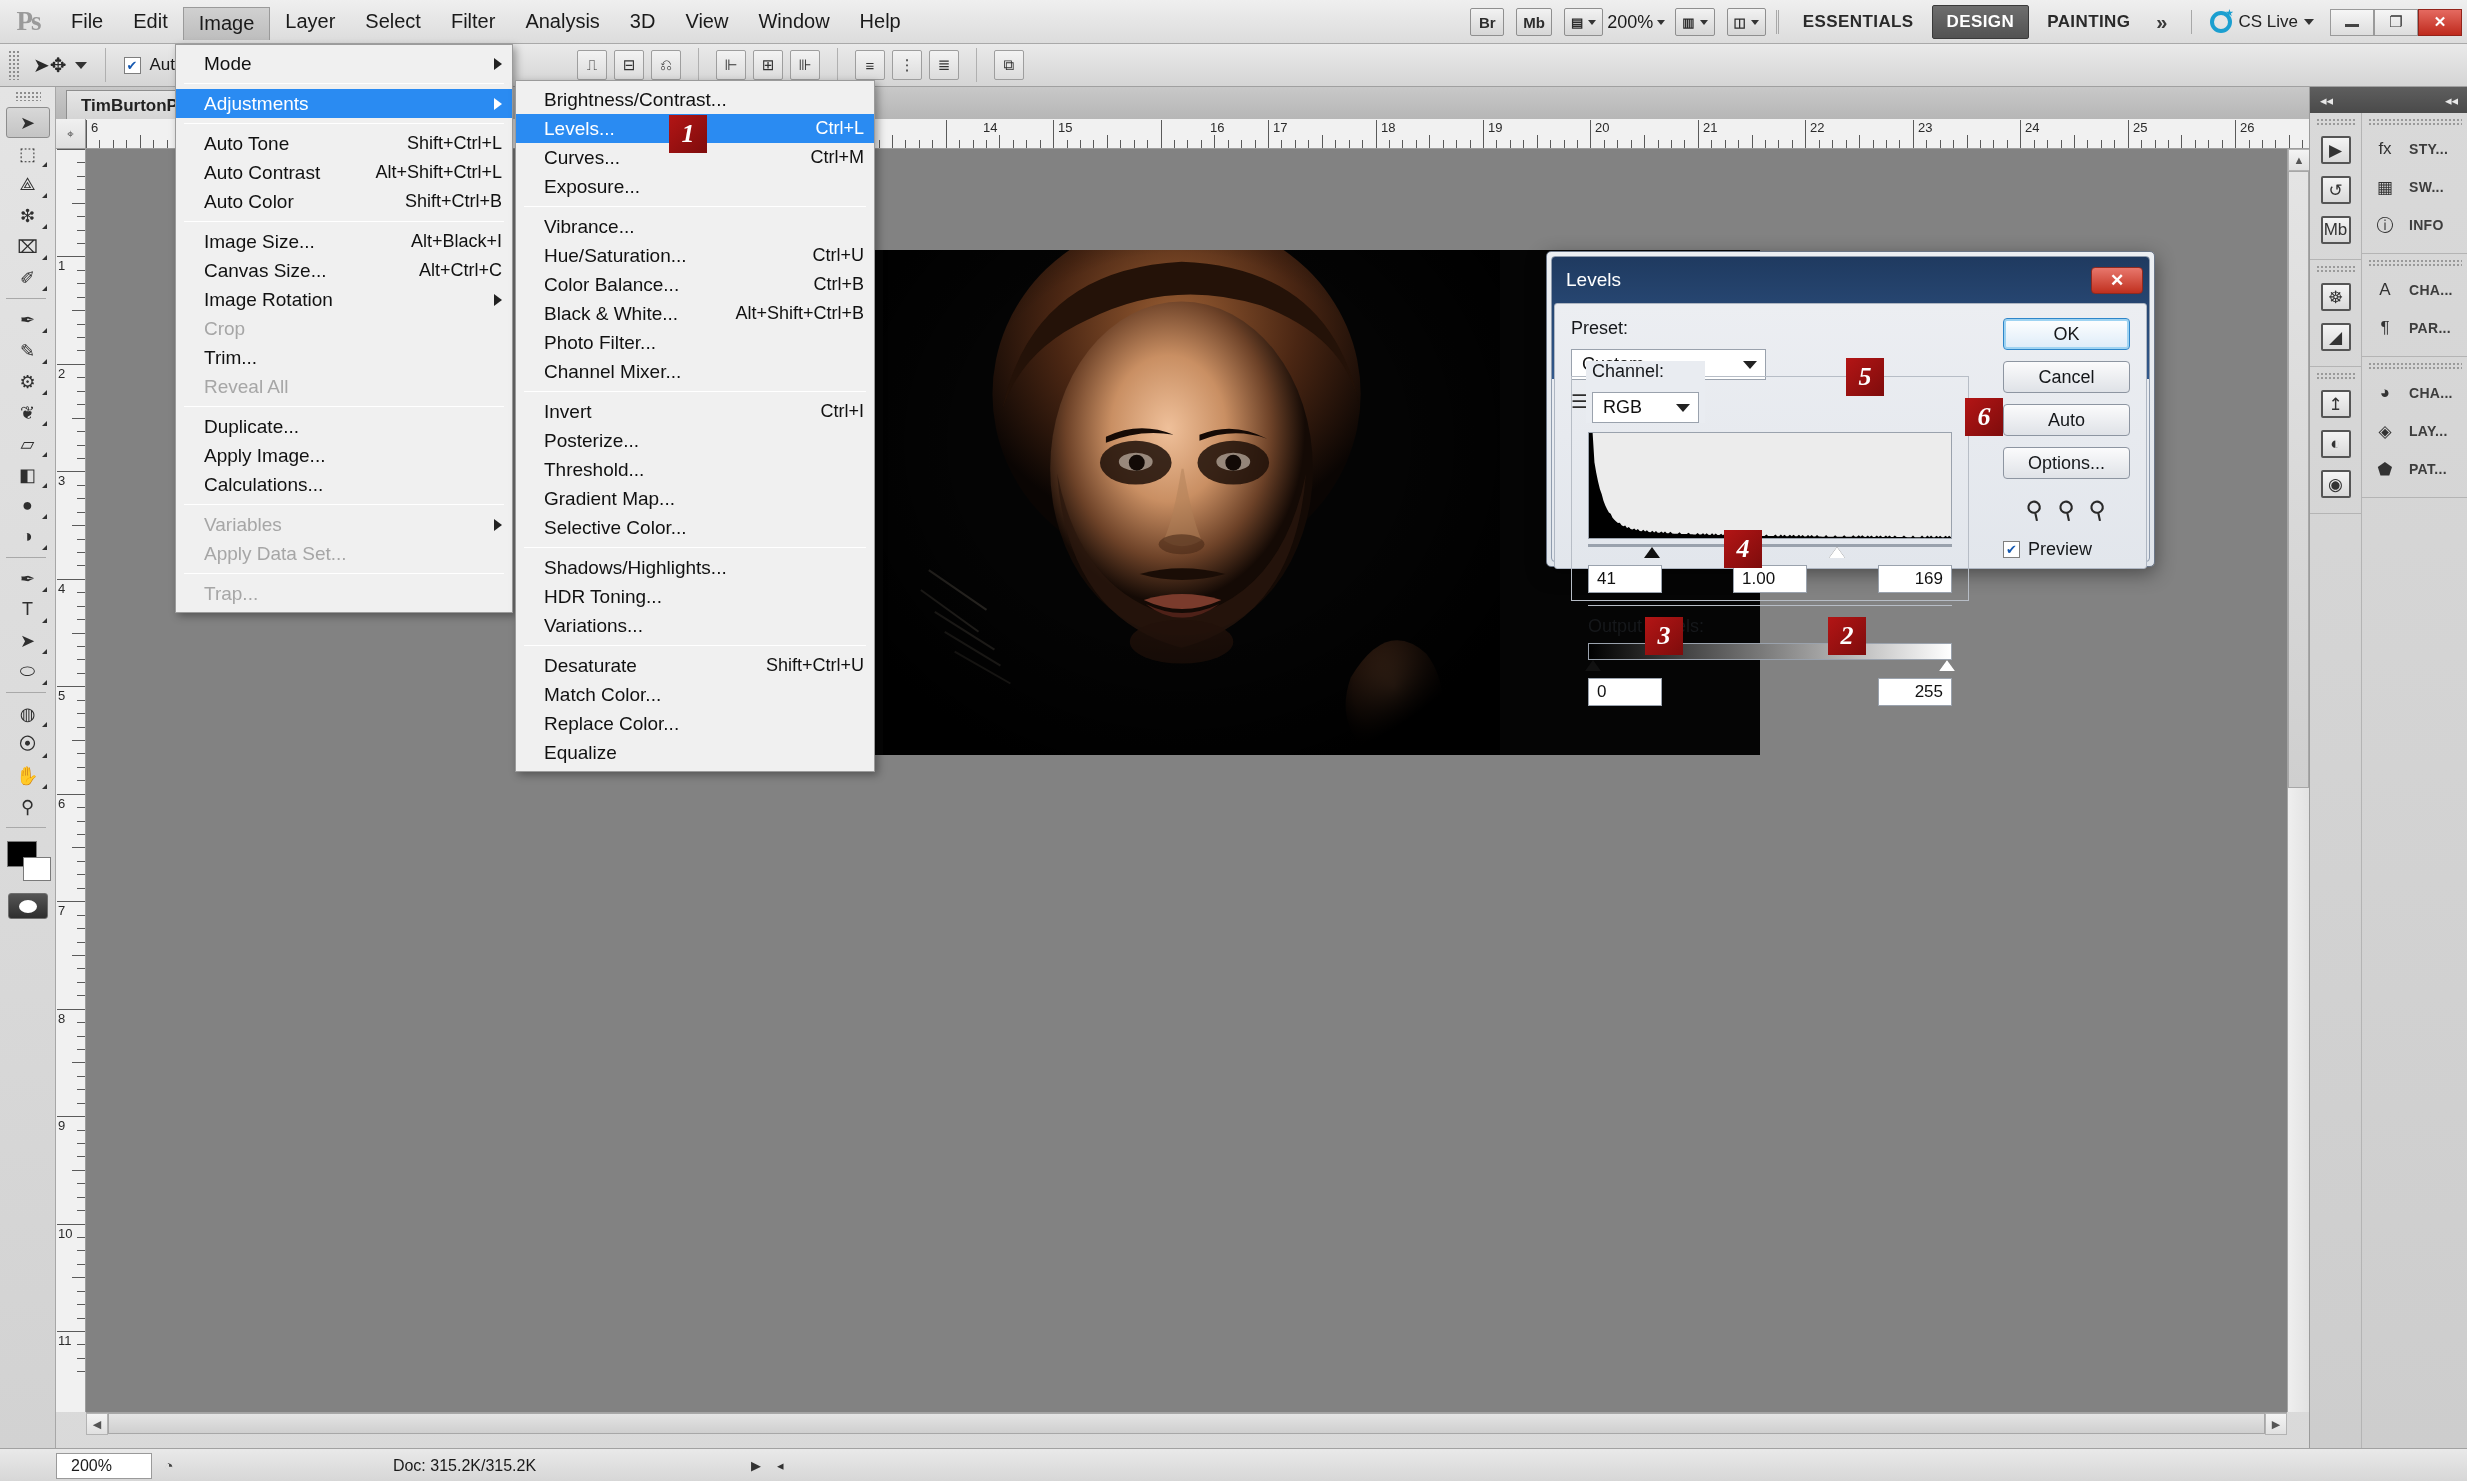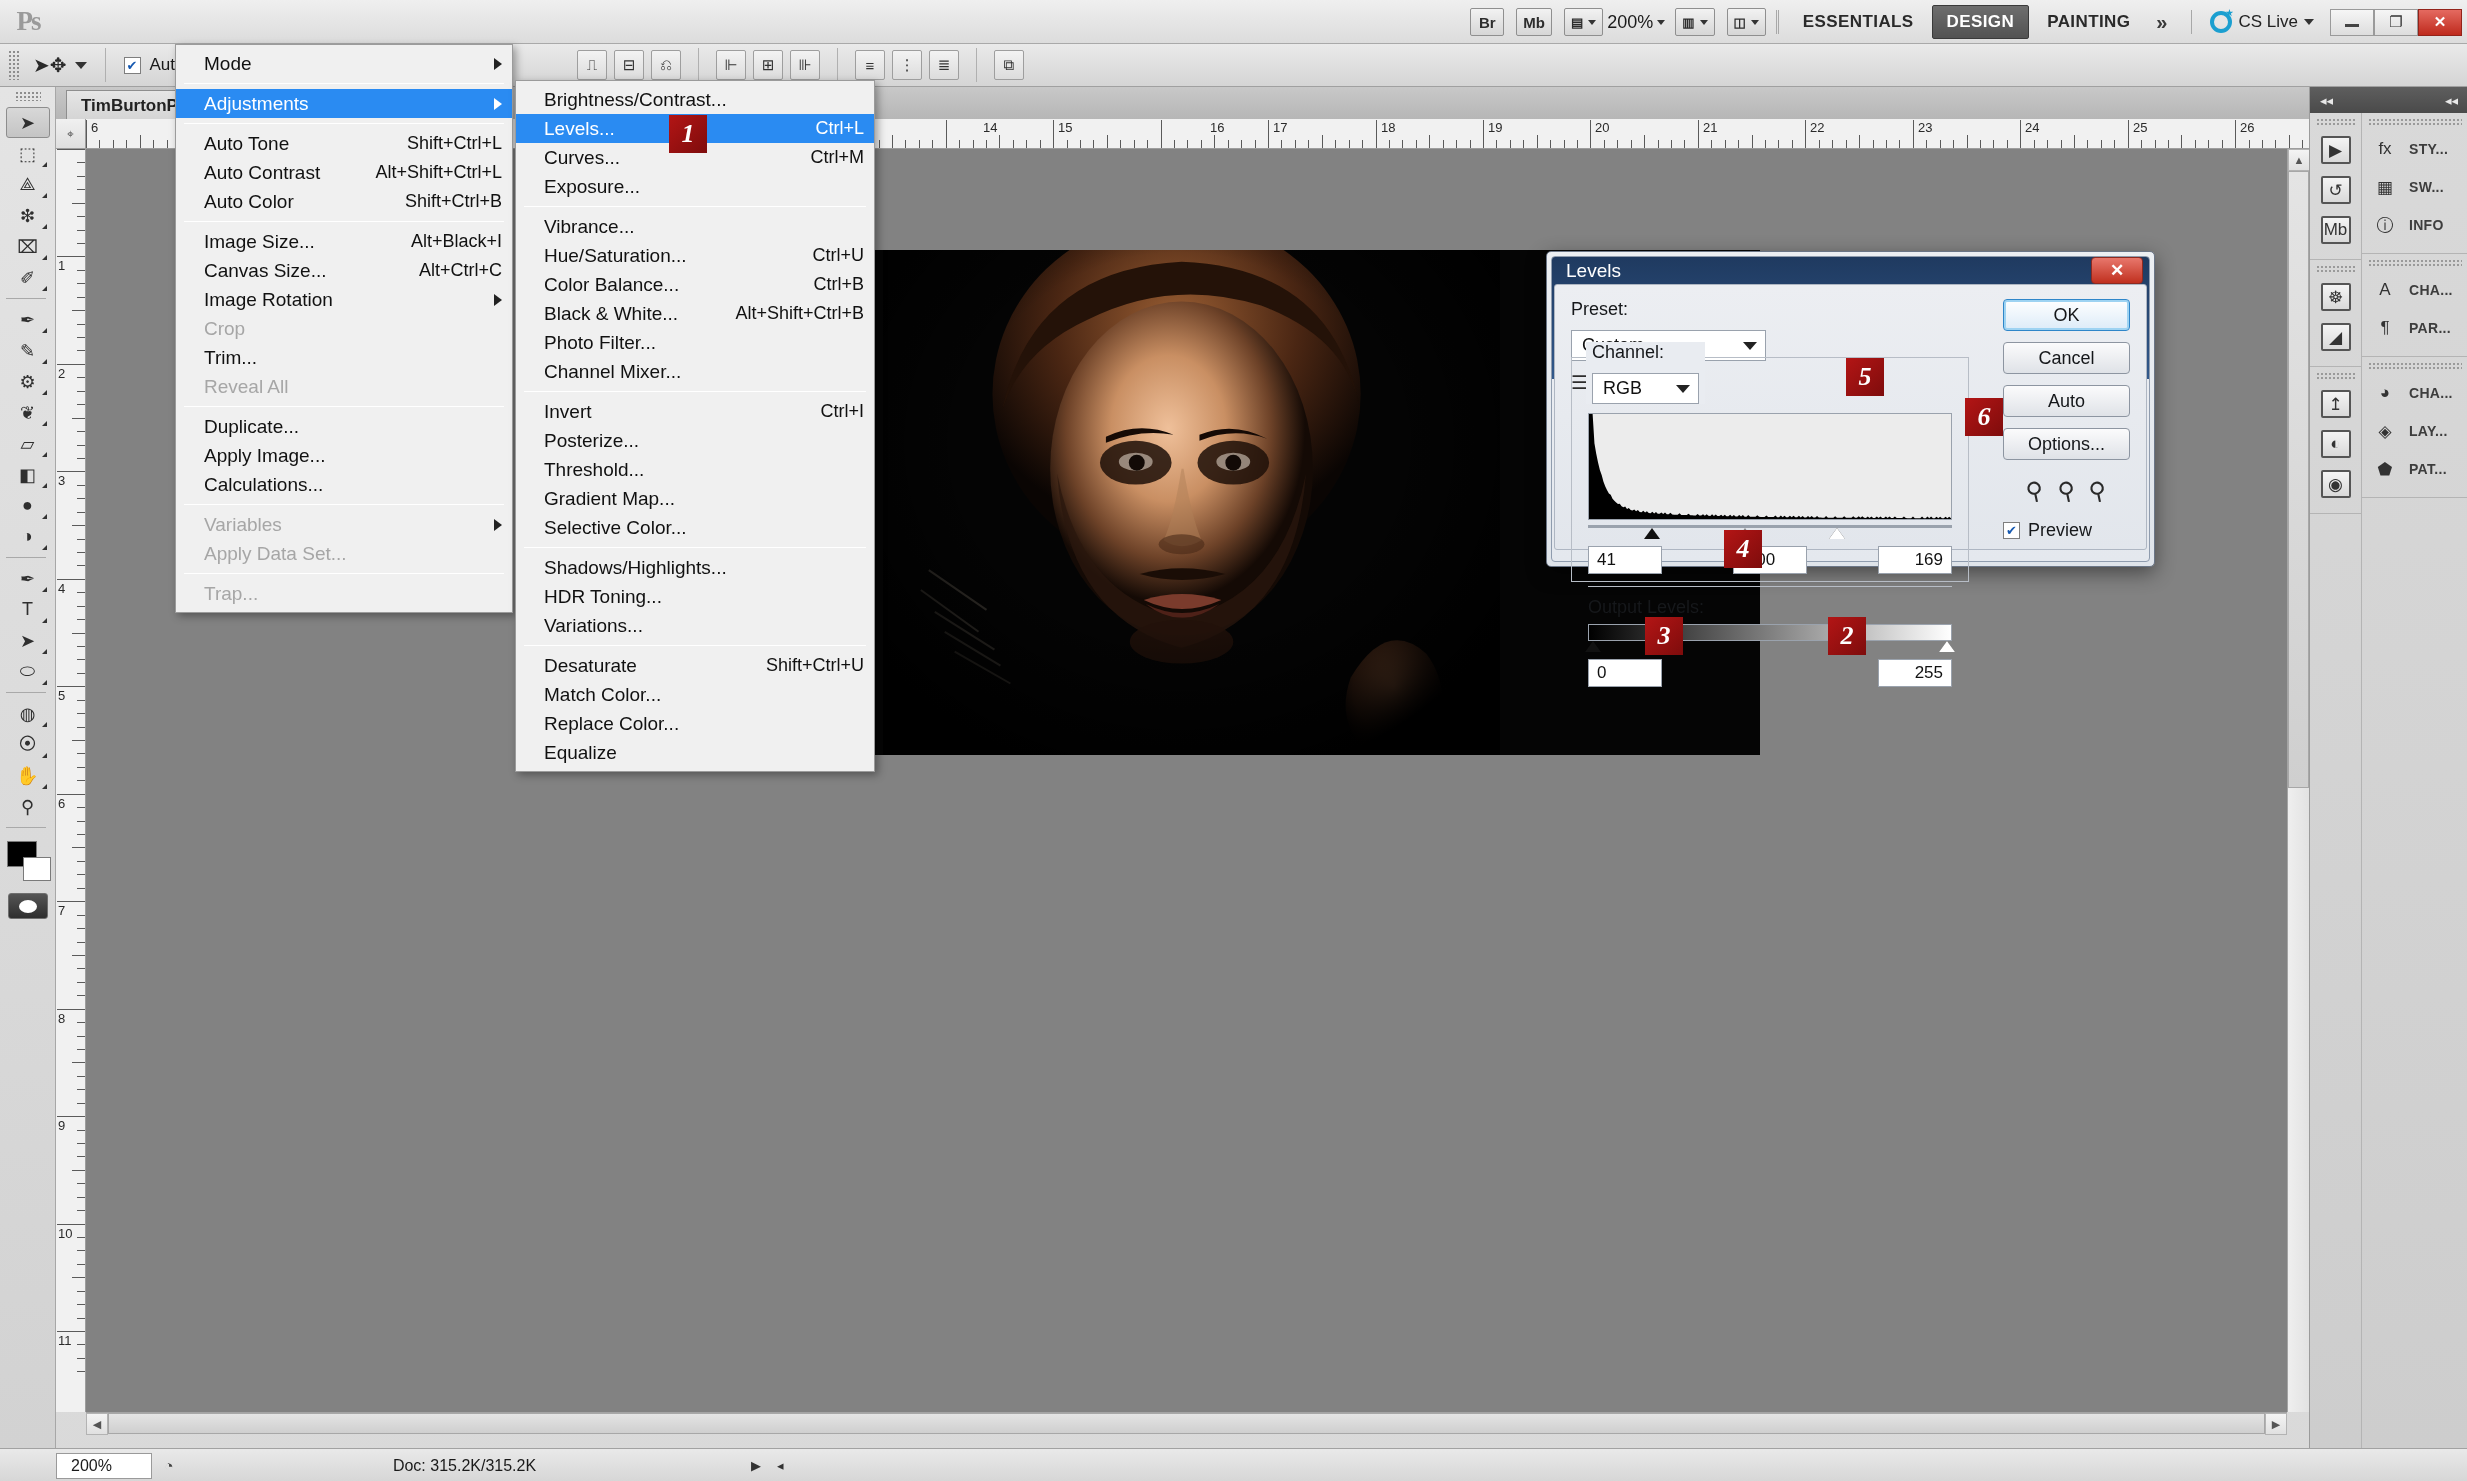--- a/index.html
+++ b/index.html
@@ -248,21 +248,21 @@
   .dialog {
     position: absolute; left: 1546px; top: 251px; width: 609px; height: 316px;
     background: linear-gradient(#eceff3,#dfe4ea);
     border: 1px solid #6b7687; border-radius: 5px;
     box-shadow: 0 6px 20px rgba(0,0,0,.45);
     z-index: 80; padding: 4px;
   }
   .dlg-outer { border: 1px solid #8f9cae; border-radius:4px; height:100%;
     background: linear-gradient(#1f3a60, #32598c 40%, #e9ecf1 40.1%, #e4e8ee); }
   .dlg-title {
-    height: 27px; display:flex;align-items:center;justify-content:space-between;
+    height: 46px; display:flex;align-items:center;justify-content:space-between;
     padding: 0 6px 0 14px; color: #fff; font-size: 19px;
   }
   .dlg-close {
     width: 52px; height: 27px; border: 1px solid #8e2a20; border-radius: 4px;
     background: linear-gradient(#e8776c,#c0301f); color: #fff; font-size: 17px; font-weight: bold;
     display:flex;align-items:center;justify-content:center;
   }
   .dlg-body { position: relative; height: calc(100% - 38px); background: linear-gradient(#eceef2,#e2e6ec);
     border:1px solid #aeb6c2; border-radius: 3px; margin: 0 2px 2px 2px; padding: 14px 16px; }
   .row { display:flex; align-items:flex-start;flex-direction:column; }
@@ -301,20 +301,33 @@
     font-size: 26px; font-family: "Liberation Serif", serif; font-style: italic; font-weight: bold;
   }
 </style>
 </head>
 <body>
 
 <div id="app">
 
   <div class="menubar">
     <div class="ps-logo">Ps</div>
+    <div id="menu-items" style="display:flex;align-items:center;">
+        <div class="menu-item">File</div>
+        <div class="menu-item">Edit</div>
+        <div class="menu-item active">Image</div>
+        <div class="menu-item">Layer</div>
+        <div class="menu-item">Select</div>
+        <div class="menu-item">Filter</div>
+        <div class="menu-item">Analysis</div>
+        <div class="menu-item">3D</div>
+        <div class="menu-item">View</div>
+        <div class="menu-item">Window</div>
+        <div class="menu-item">Help</div>
+      </div>
 
     <div class="menubar-right">
       <div class="mini-btn">Br</div>
       <div style="width:12px"></div>
       <div class="mini-btn">Mb</div>
       <div style="width:12px"></div>
       <div class="mini-btn">
         <span style="font-size:13px">▤</span>
         <span class="caret" style="margin-left:5px;border-top-width:5px;border-left-width:4px;border-right-width:4px"></span>
       </div>

